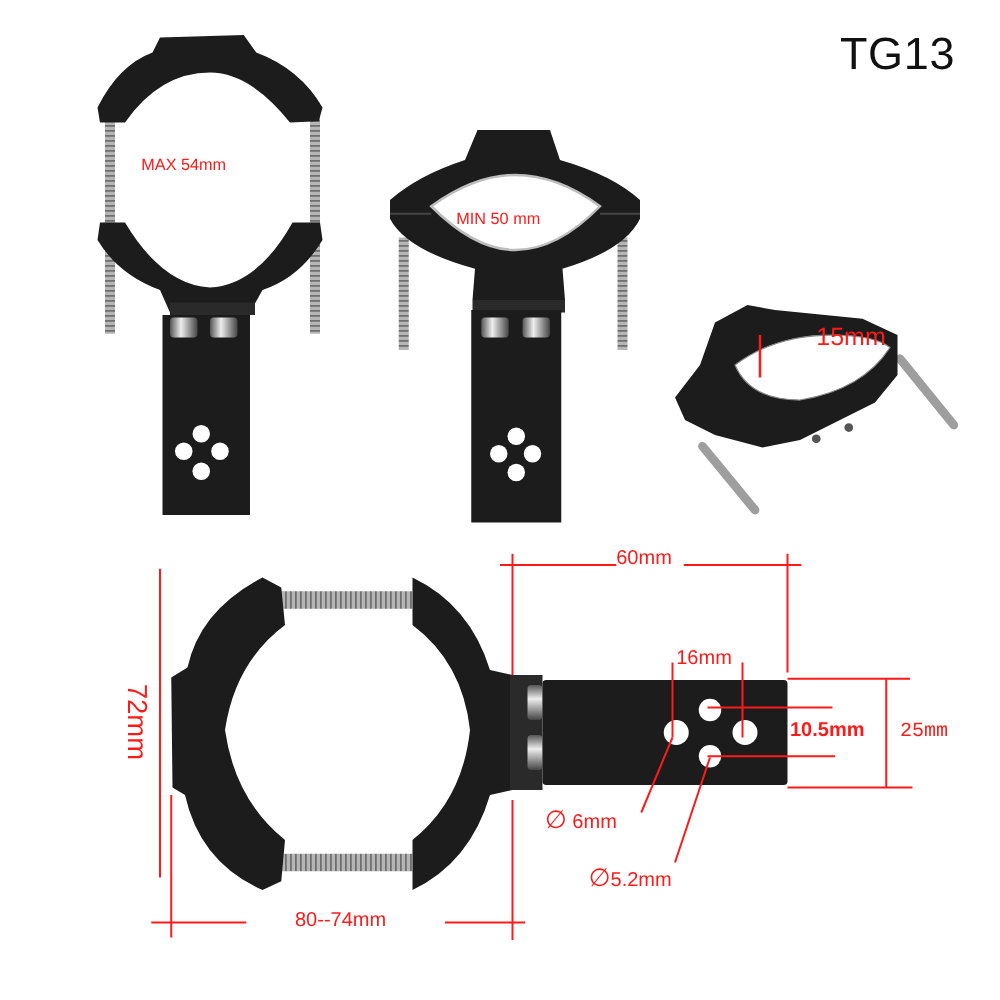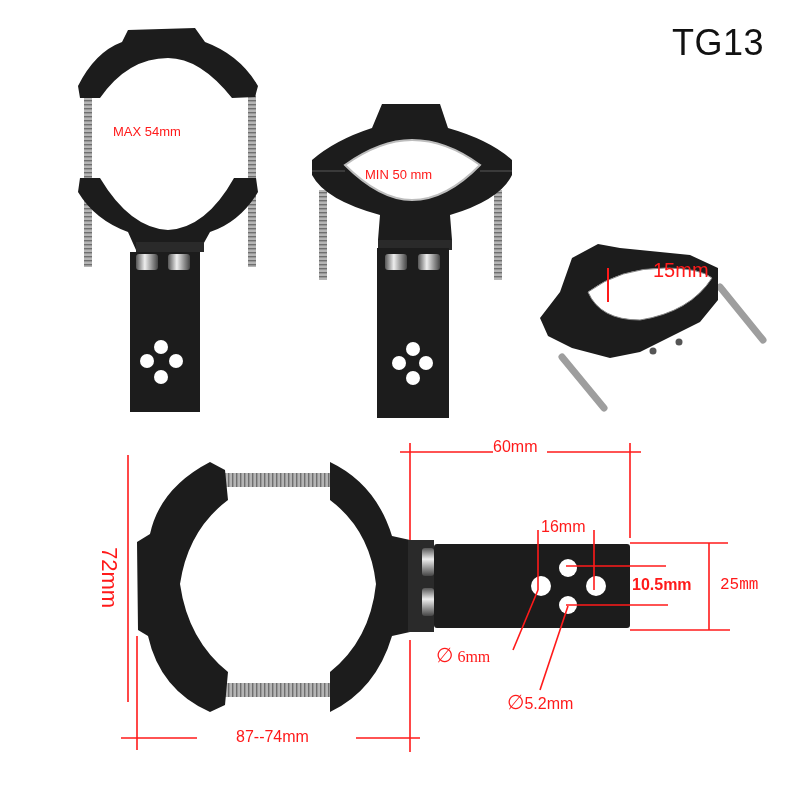--- a/index.html
+++ b/index.html
@@ -139,26 +139,26 @@
   </svg>
 
   
   <div class="model-label">TG13</div>
 
   <div class="dim f17" style="left:113px; top:124px;">MAX 54mm</div>
   <div class="dim f17" style="left:365px; top:167px;">MIN 50 mm</div>
   <div class="dim f20" style="left:621px; top:259px;margin-left:32px;">15mm</div>
 
   <div class="dim rot" style="left:122px; top:547px;">72mm</div>
-  <div class="dim f16" style="left:236px; top:728px;">87--74mm</div>
+  <div class="dim f16" style="left:236px; top:728px;">80--74mm</div>
   <div class="dim f16" style="left:493px; top:438px;">60mm</div>
   <div class="dim f16" style="left:541px; top:518px;text-align:center;">16mm</div>
   <div class="dim f16" style="left:632px; top:576px;font-weight:bold;">10.5mm</div>
   <div class="dim f16" style="left:720px; top:576px;font-family:Liberation Mono, monospace;">25mm</div>
 
-  <div class="dim f16" style="left:436px; top:643px;font-family:Liberation Serif, serif;">
+  <div class="dim f16" style="left:436px; top:643px;">
     <span style="font-size:20px;">∅</span>
     <span>6mm</span>
   </div>
-  <div class="dim f16" style="left:471px; top:690px;margin-left:36px;">
+  <div class="dim f16" style="left:471px; top:690px;">
     <span style="font-size:20px;">∅</span><span>5.2mm</span>
   </div>
 </div>
 
 </body></html>

